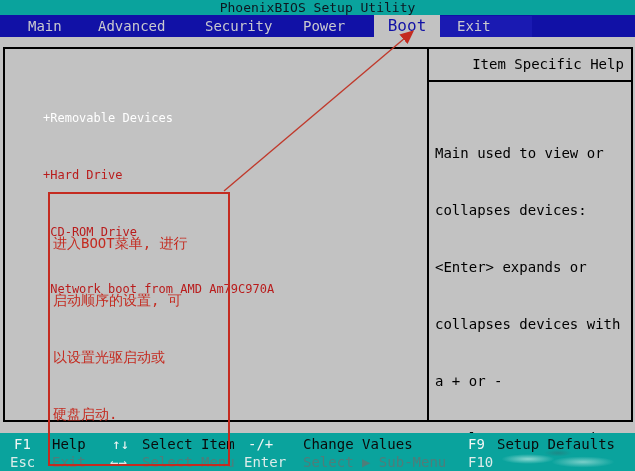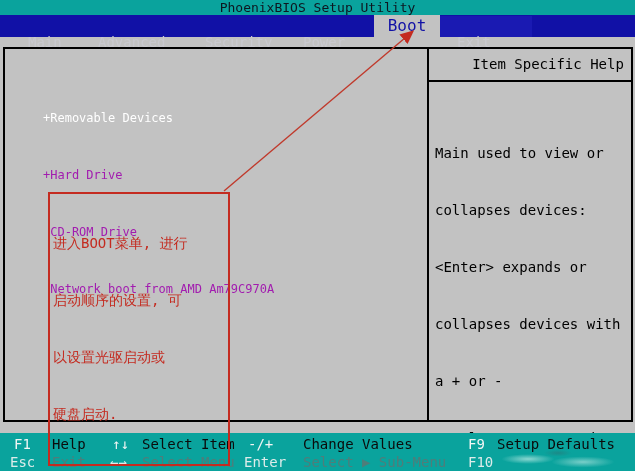--- a/index.html
+++ b/index.html
@@ -13,35 +13,35 @@
   
   .titlebar{
     position:absolute;left:0;top:0;width:635px;height:15px;
     background:#0aa39d;color:#0d1620;
     font-size:13px;line-height:15px;text-align:center;letter-spacing:0;
   }
   
   .menubar{position:absolute;left:0;top:15px;width:635px;height:22px;background:#1111a6;}
   .exit-tab-bg{position:absolute;left:440px;top:1px;width:92px;height:21px;background:#1a1ab2;}
   .mi{
-    position:absolute;top:16px;height:22px;line-height:22px;
+    position:absolute;top:0;height:22px;line-height:22px;
     color:#c9c9cf;font-size:14px;white-space:pre;
   }
   .boot-tab{
     position:absolute;left:374px;top:0;width:66px;height:22px;
     background:#c2c2c2;color:#1111a6;font-size:16px;line-height:22px;
     text-align:center;
   }
   
   .main-box{
     position:absolute;left:3px;top:47px;width:626px;height:371px;
     border:2px solid #000;background:#c2c2c2;
   }
   .devices{position:absolute;left:38px;top:22px;font-size:12px;line-height:19px;white-space:pre;}
-  .dev{color:#a21caf;}
+  .dev{color:#b91c1c;}
   .dev.sel{color:#ffffff;}
   .help-divider{position:absolute;left:422px;top:0;bottom:0;width:2px;background:#000;}
   .help-header{
     position:absolute;left:424px;right:0;top:0;height:31px;
     border-bottom:2px solid #000;
     color:#000;font-size:14px;line-height:31px;text-align:center;padding-left:36px;
   }
   .help-text{
     position:absolute;left:430px;top:57px;right:2px;
     color:#000;font-size:14px;line-height:19px;white-space:pre;

